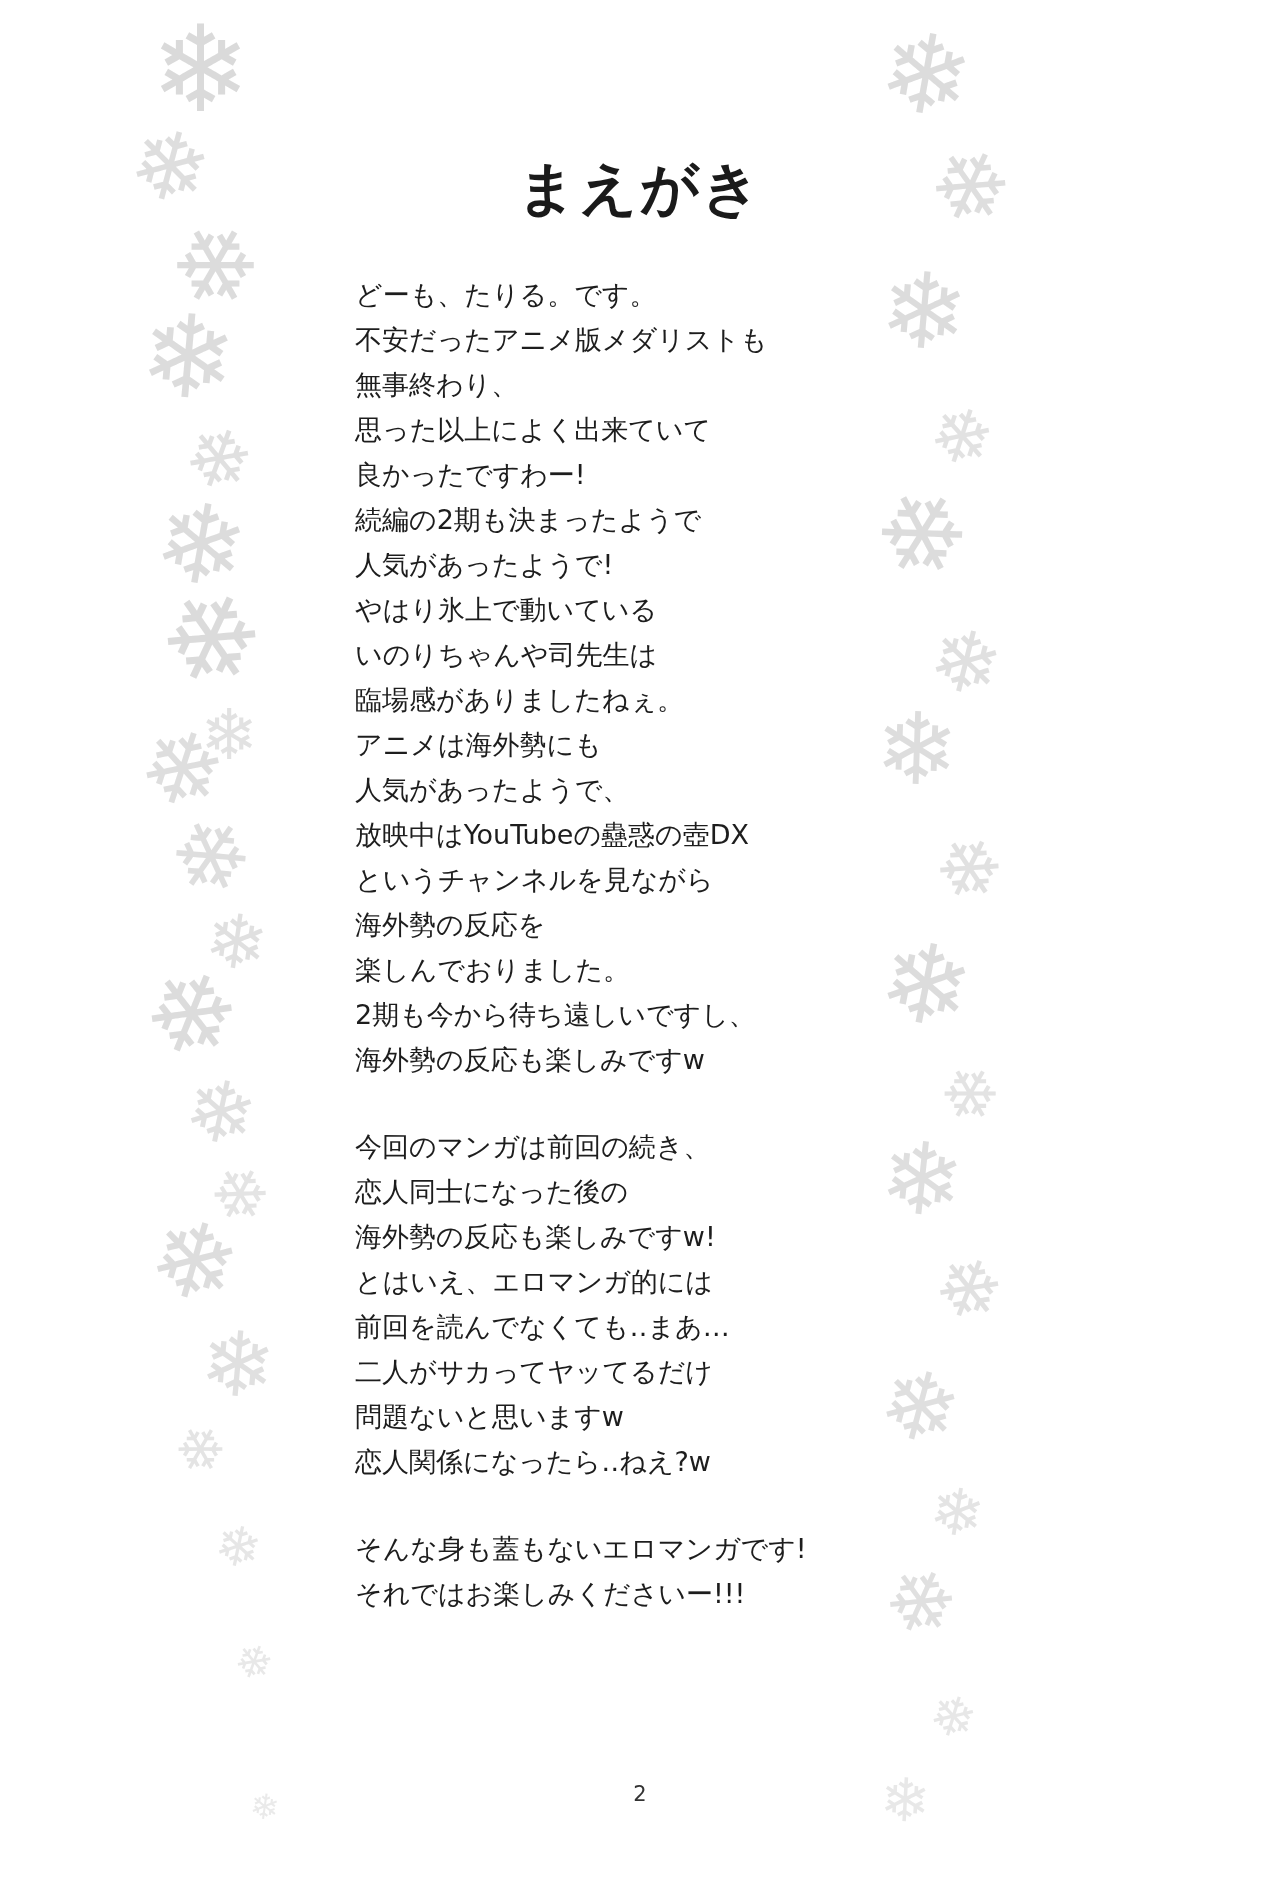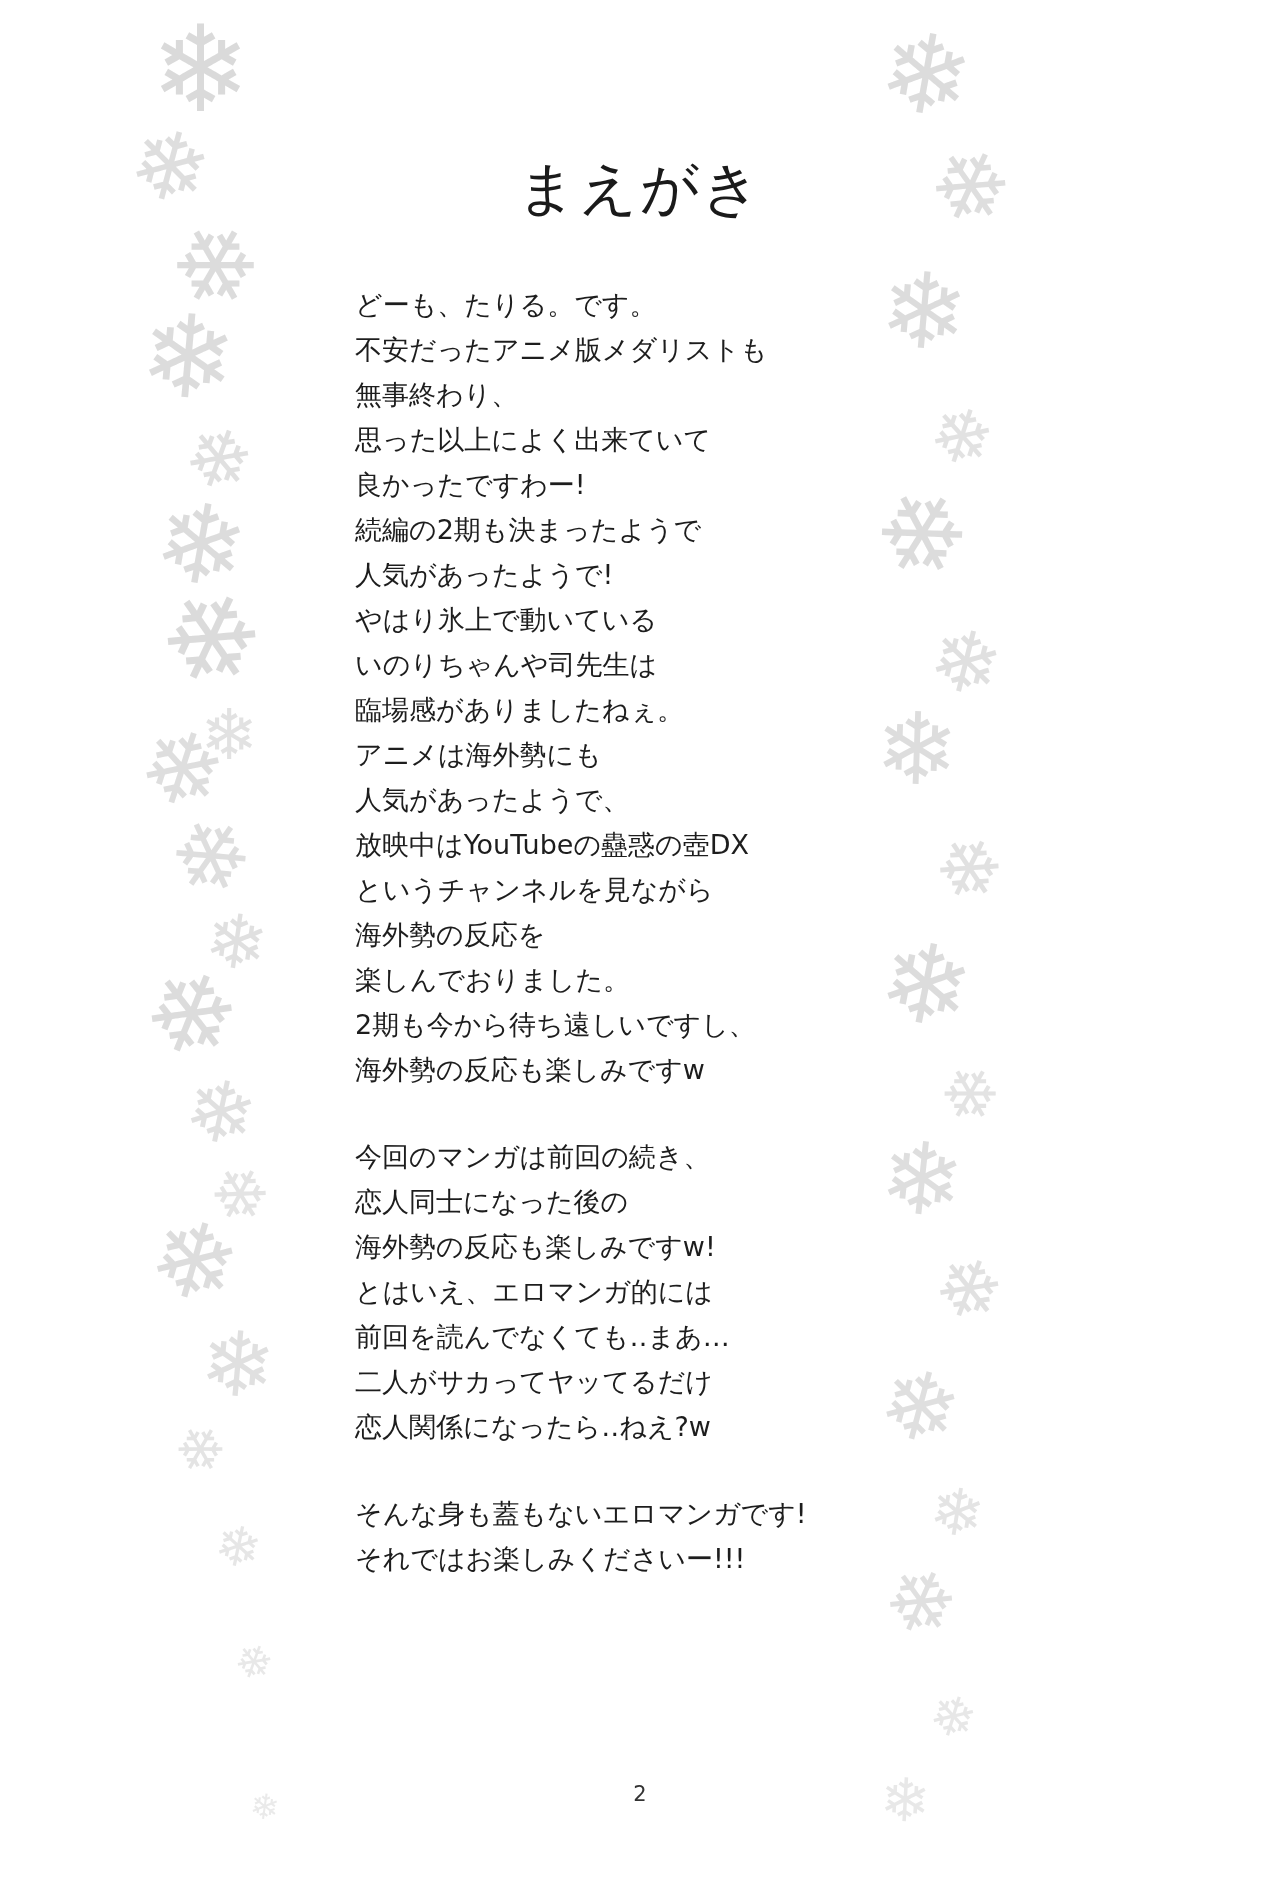--- a/index.html
+++ b/index.html
@@ -31,29 +31,29 @@
 
   
   .title {
     position: absolute;
     top: 150px;
     left: 0;
     width: 1280px;
     text-align: center;
     font-family: "DejaVu Sans", sans-serif;
     font-size: 58px;
-    font-weight: 400;
+    font-weight: 700;
     color: #1a1a1a;
     letter-spacing: 2px;
   }
 
   
   .body-text {
     position: absolute;
-    top: 282px;
+    top: 272px;
     left: 355px;
     width: 620px;
     color: #1d1d1d;
     font-size: 27px;
     line-height: 45px;
     font-family: "DejaVu Sans", sans-serif;
   }
   .para {
     margin: 0 0 42px 0;
   }
@@ -145,20 +145,21 @@
         <span class="line">2期も今から待ち遠しいですし、</span>
         <span class="line">海外勢の反応も楽しみですw</span>
       </p>
     <p class="para" id="para-2">
         <span class="line">今回のマンガは前回の続き、</span>
         <span class="line">恋人同士になった後の</span>
         <span class="line">海外勢の反応も楽しみですw!</span>
         <span class="line">とはいえ、エロマンガ的には</span>
         <span class="line">前回を読んでなくても‥まあ…</span>
         <span class="line">二人がサカってヤッてるだけ</span>
+        <span class="line">問題ないと思いますw</span>
         <span class="line">恋人関係になったら‥ねえ?w</span>
       </p>
     <p class="para" id="para-3">
         <span class="line">そんな身も蓋もないエロマンガです!</span>
         <span class="line">それではお楽しみくださいー!!!</span>
       </p>
   </div>
 
   <div class="page-number">2</div>
 </div>

